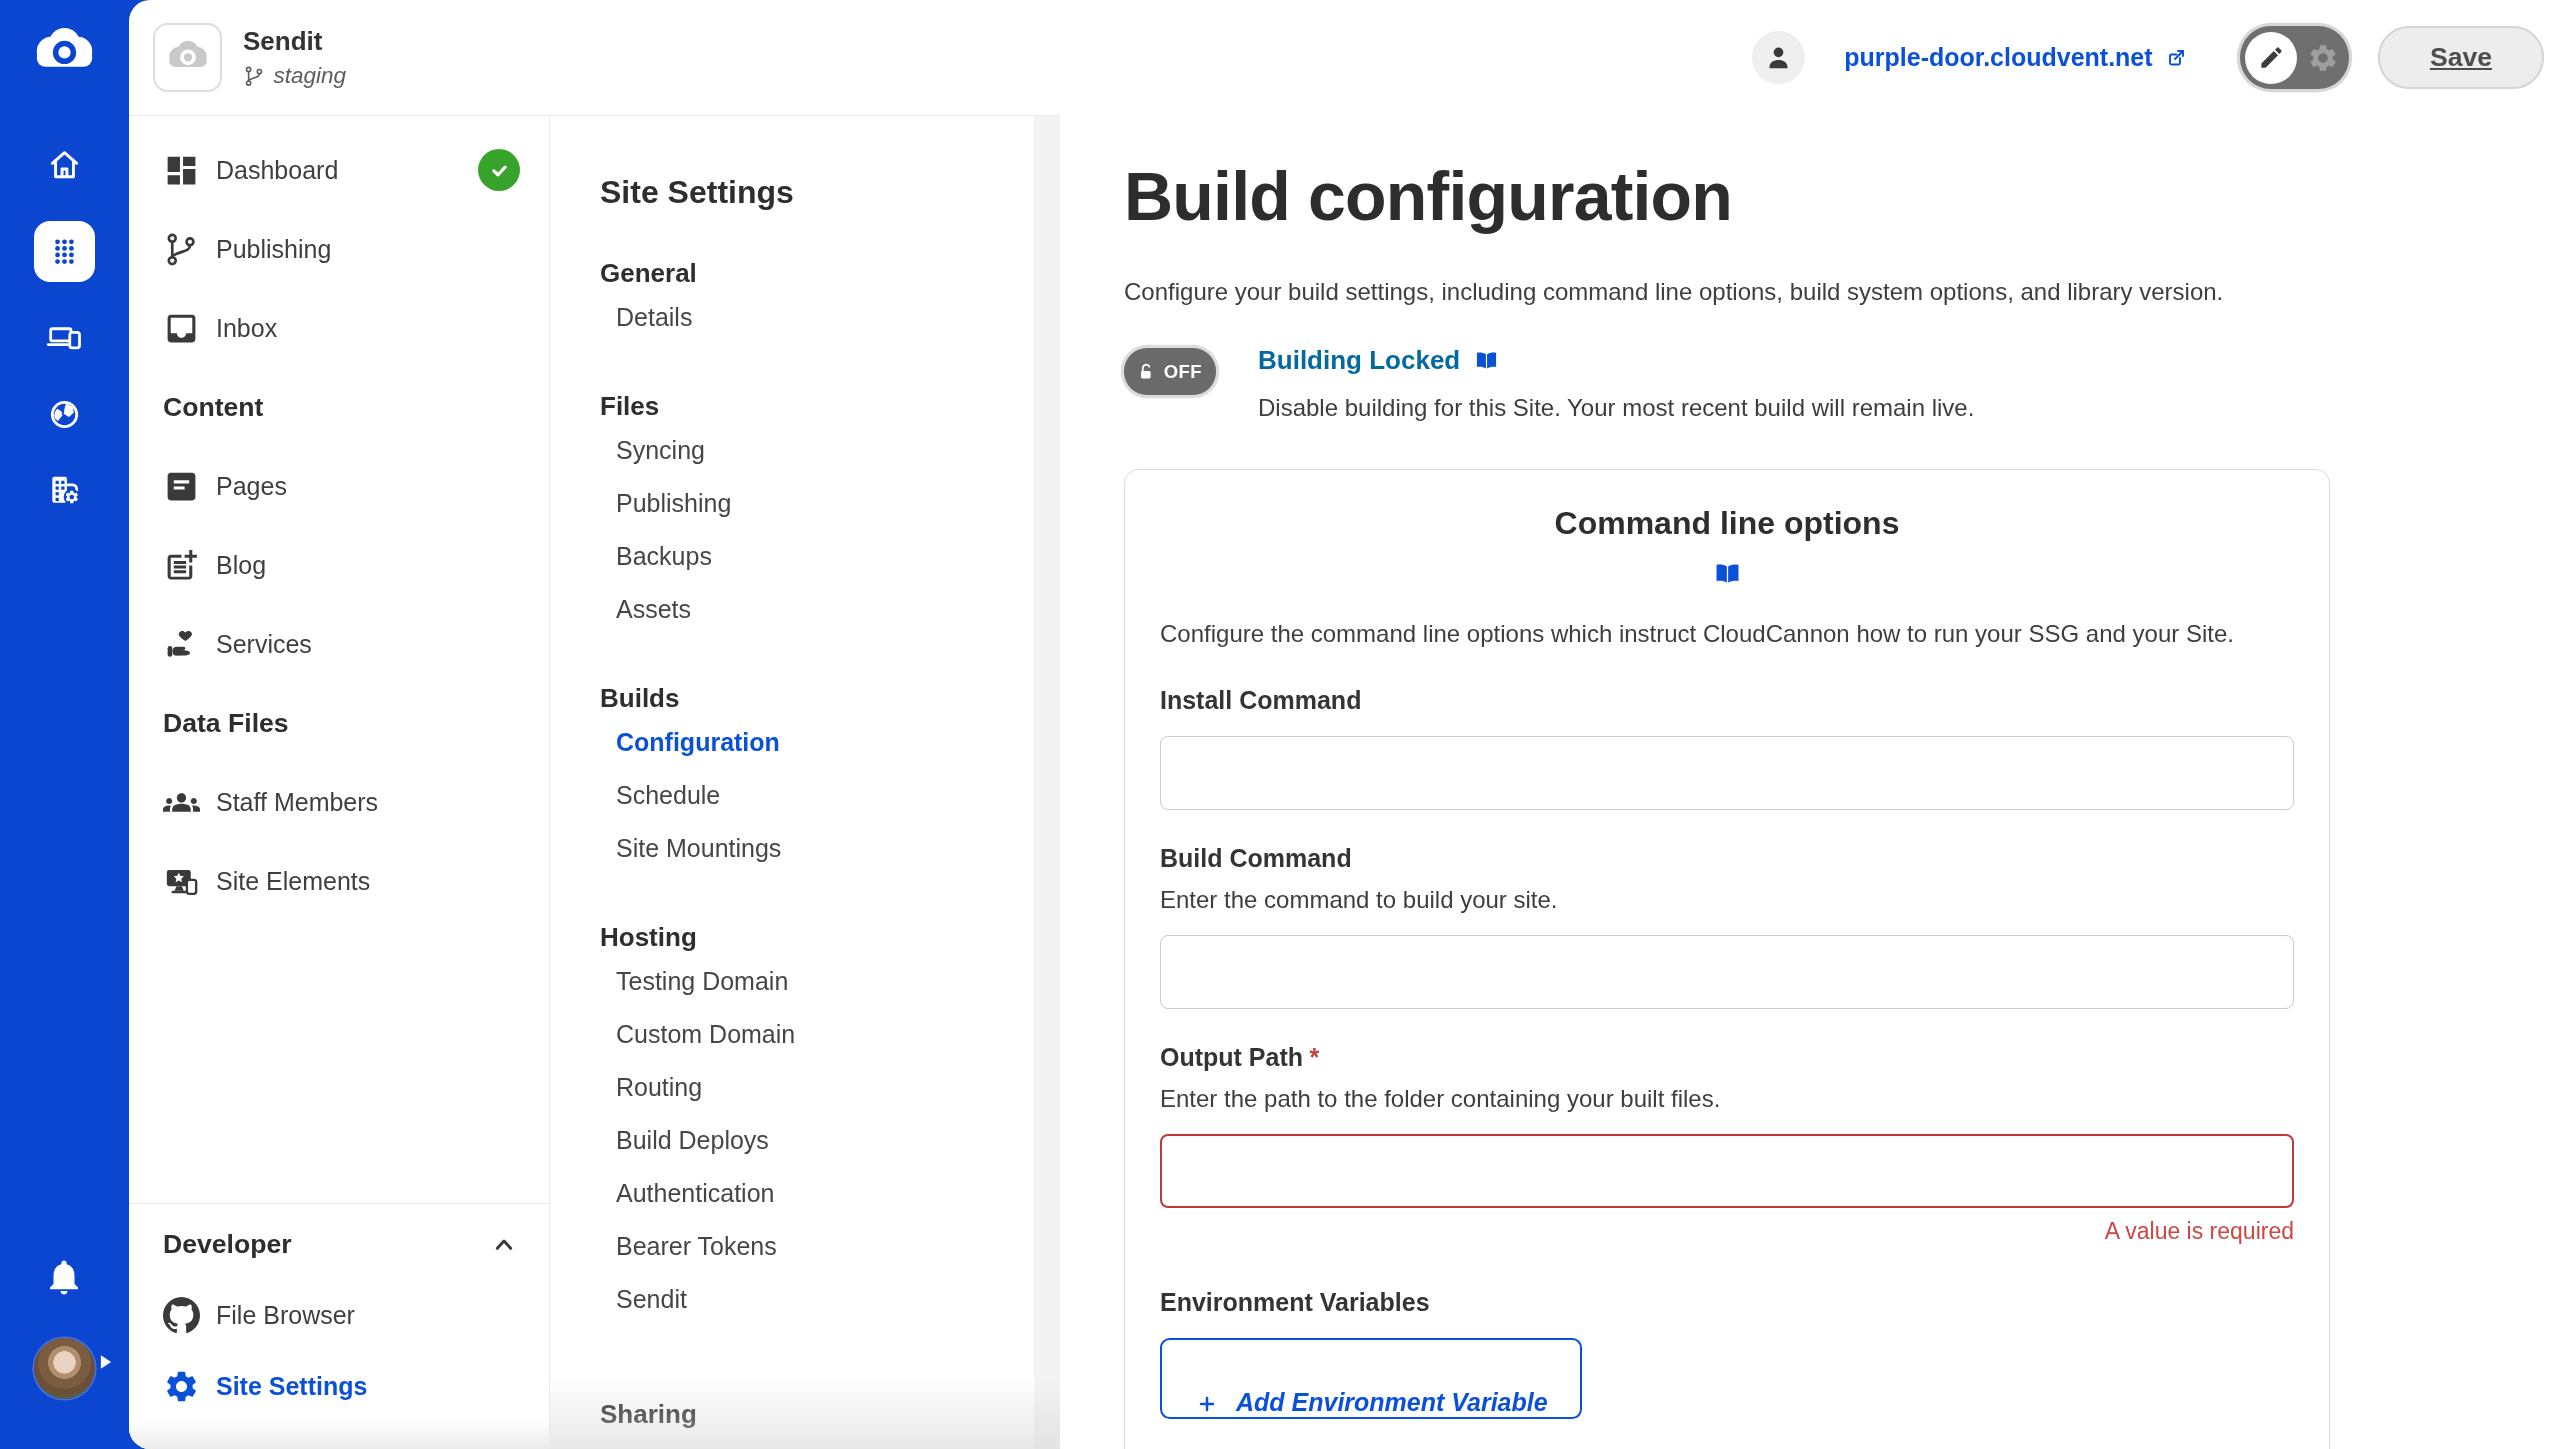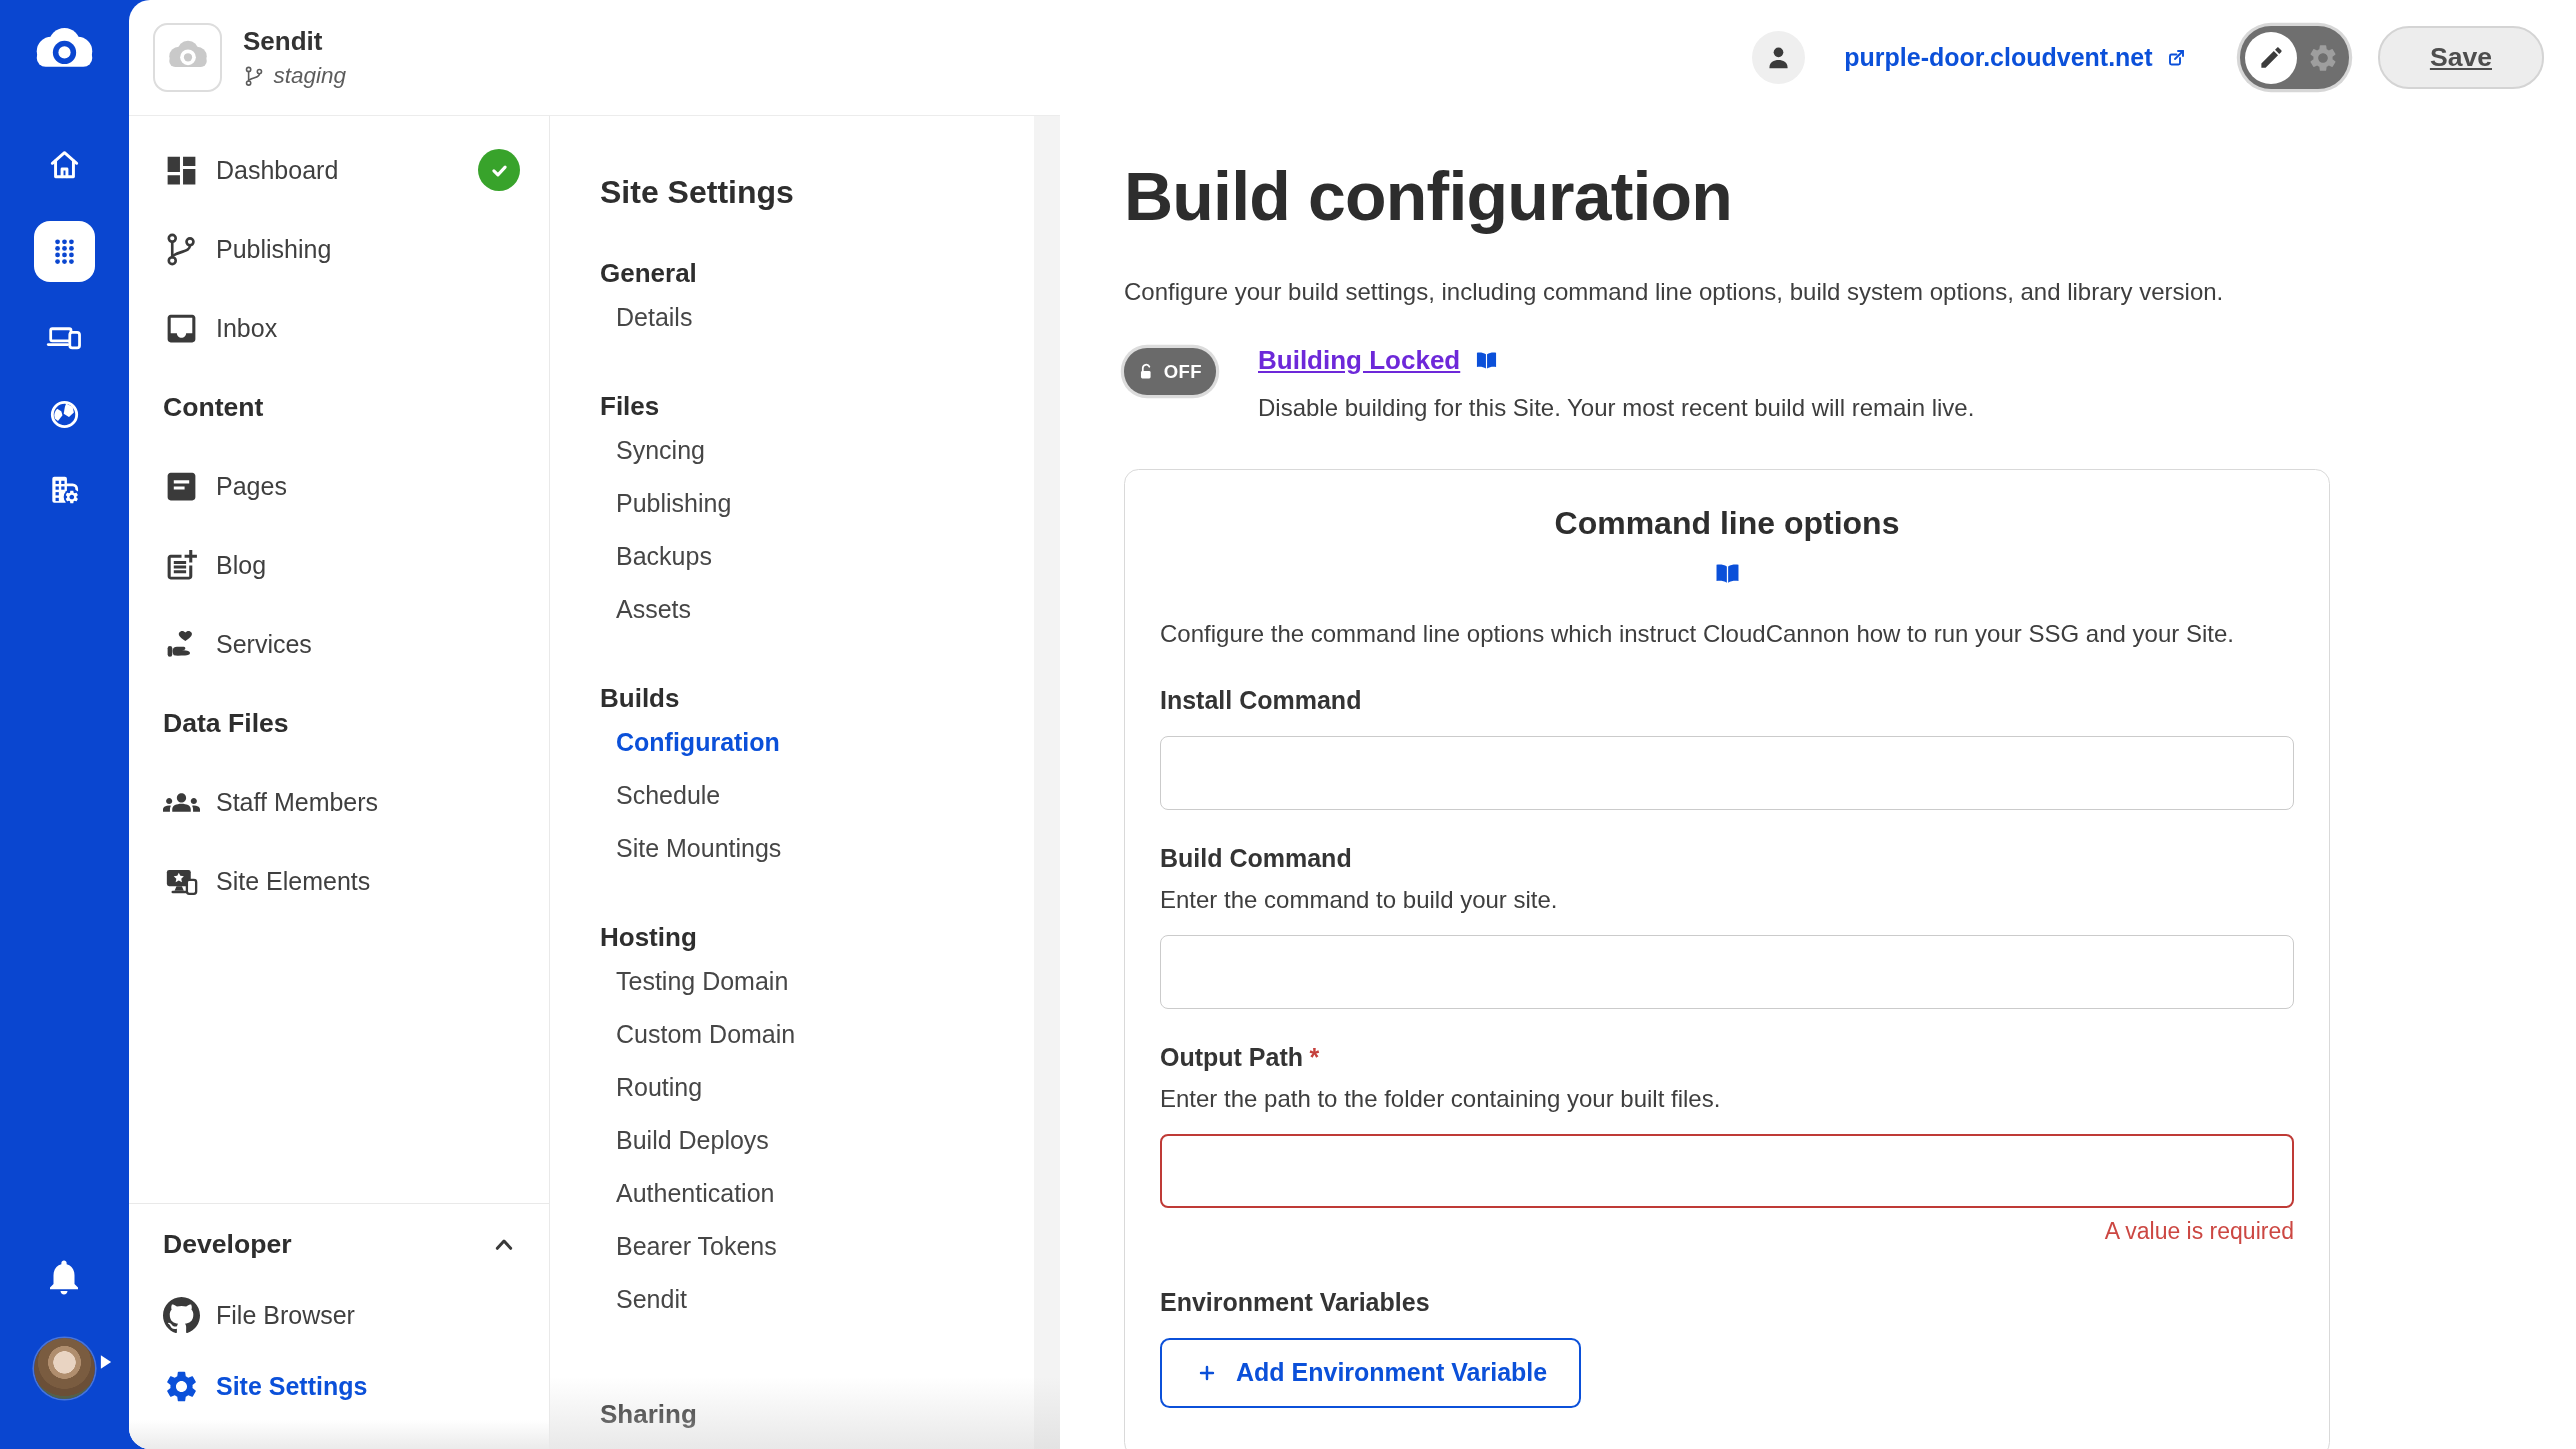--- a/index.html
+++ b/index.html
@@ -87,39 +87,39 @@
   
   .main-col { flex:1; padding-left:64px; position:relative; }
   .m-title { margin-top:42px; font-size:68px; font-weight:700; letter-spacing:-0.8px; color:#2d2d2d; }
   .m-intro { margin-top:43px; font-size:24px; color:#3e3e3e; }
   .lock-row { margin-top:39px; display:flex; align-items:flex-start; }
   .lock-pill { margin-top:3.2px; width:92px; height:47px; border-radius:23px; background:#6a6a6a; box-shadow:0 0 0 3.2px #dcdcdc;
                display:flex; align-items:center; padding:0 11.3px; gap:6.4px; cursor:pointer; }
   .lock-pill svg { width:22px; height:22px; }
   .lock-state { color:#fff; font-size:18.5px; font-weight:700; letter-spacing:0.4px; }
   .lock-text { margin-left:42px; }
-  .lock-label { display:flex; align-items:center; gap:13px; font-size:26px; font-weight:700; color:#6d28d9;text-decoration:underline; }
+  .lock-label { display:flex; align-items:center; gap:13px; font-size:26px; font-weight:700; color:#0369a1; }
   .lock-label svg { width:27px; height:27px; color:var(--accent); cursor:pointer; }
   .lock-desc { margin-top:17.7px; font-size:24px; color:#3e3e3e; }
 
   .card { margin-top:47px; width:1206px; border:1.6px solid #d9d9d9; border-radius:14.5px; padding:35px 35px 48px; }
   .card-title { display:flex; align-items:center; gap:16px; font-size:32px; font-weight:700; color:#2e2e2e;flex-direction:column; }
   .card-title svg { width:31px; height:31px; color:var(--accent); cursor:pointer; }
   .card-desc { margin-top:26px; max-width:1103px; font-size:24px; line-height:1.55; color:#3e3e3e; }
   .f-label { margin-top:34px; font-size:25px; font-weight:700; color:#343434; }
   .f-label .req { color:#c5403c; margin-left:6.4px; }
   .f-help { margin-top:13px; font-size:24px; color:#3e3e3e; }
   .f-input { margin-top:21px; width:100%; height:74px; border:1.6px solid #cbcbcb; border-radius:8px;
              font-family:inherit; font-size:24px; padding:0 21px; color:#333; background:#fff; }
   .f-input.err { border:2.4px solid #bf3a36; }
   .f-error { margin-top:9.7px; text-align:right; font-size:23px; color:#cc4742; }
   .env-label { margin-top:43px; font-size:25px; font-weight:700; color:#343434; }
-  .add-env { margin-top:21px; display:inline-flex; align-items:center; gap:16px; height:70px; padding:0 32px;
+  .add-env { margin-top:21px; display:inline-flex; align-items:flex-end; gap:16px; height:81px; padding:0 32px;
              background:#fff; border:2.4px solid var(--accent); border-radius:9.7px; color:var(--accent);
-             font-family:inherit; font-size:25px; font-weight:700; cursor:pointer; }
+             font-family:inherit; font-size:25px; font-weight:700; cursor:pointer;font-style:italic; }
   .add-env svg { width:26px; height:26px; }
 </style>
 </head>
 <body>
 
 <svg width="0" height="0" style="position:absolute" aria-hidden="true">
   <defs>
     <symbol id="i-logo" viewBox="0 0 64 64">
       <g fill="var(--cloud,#fff)">
         <circle cx="20" cy="30" r="13"></circle>

